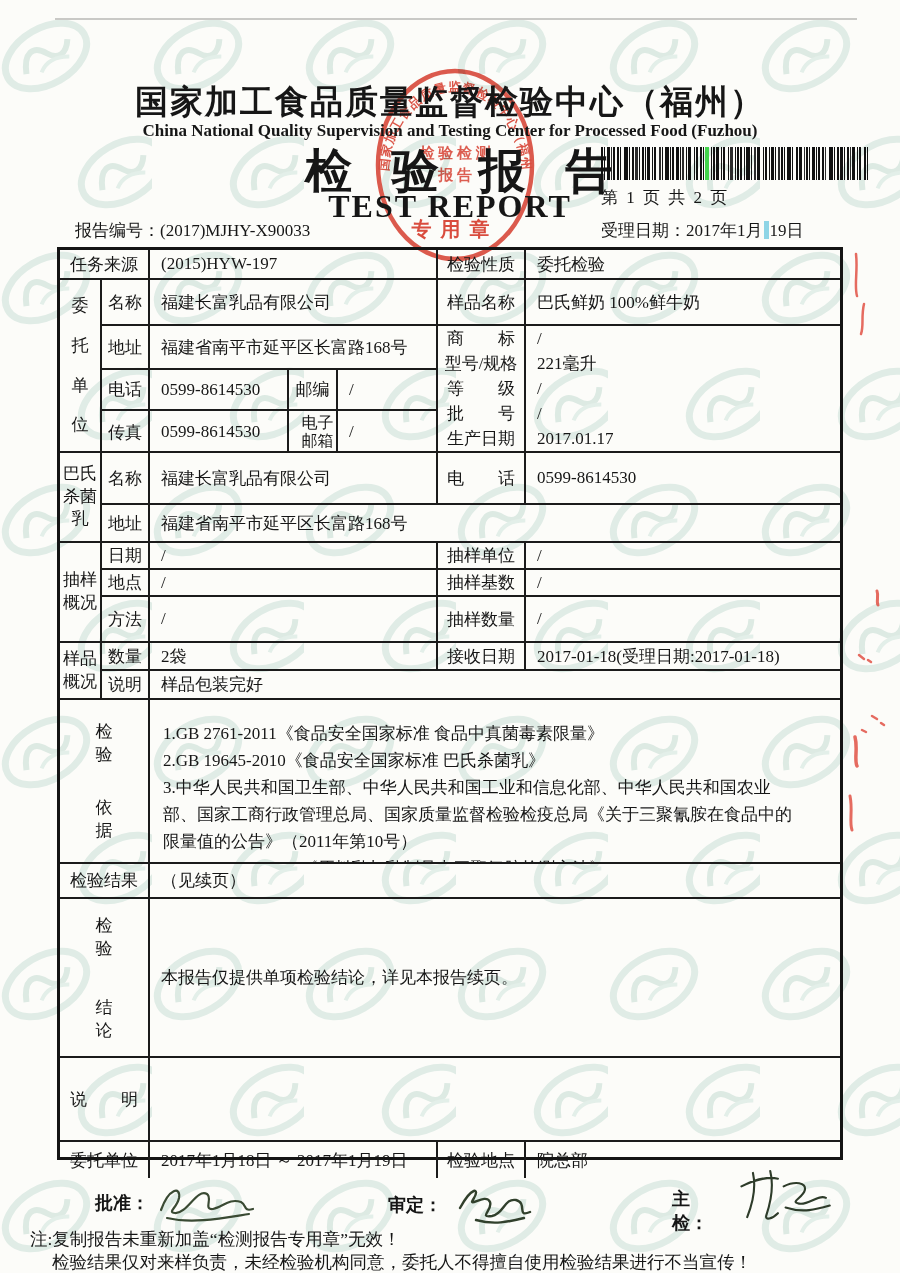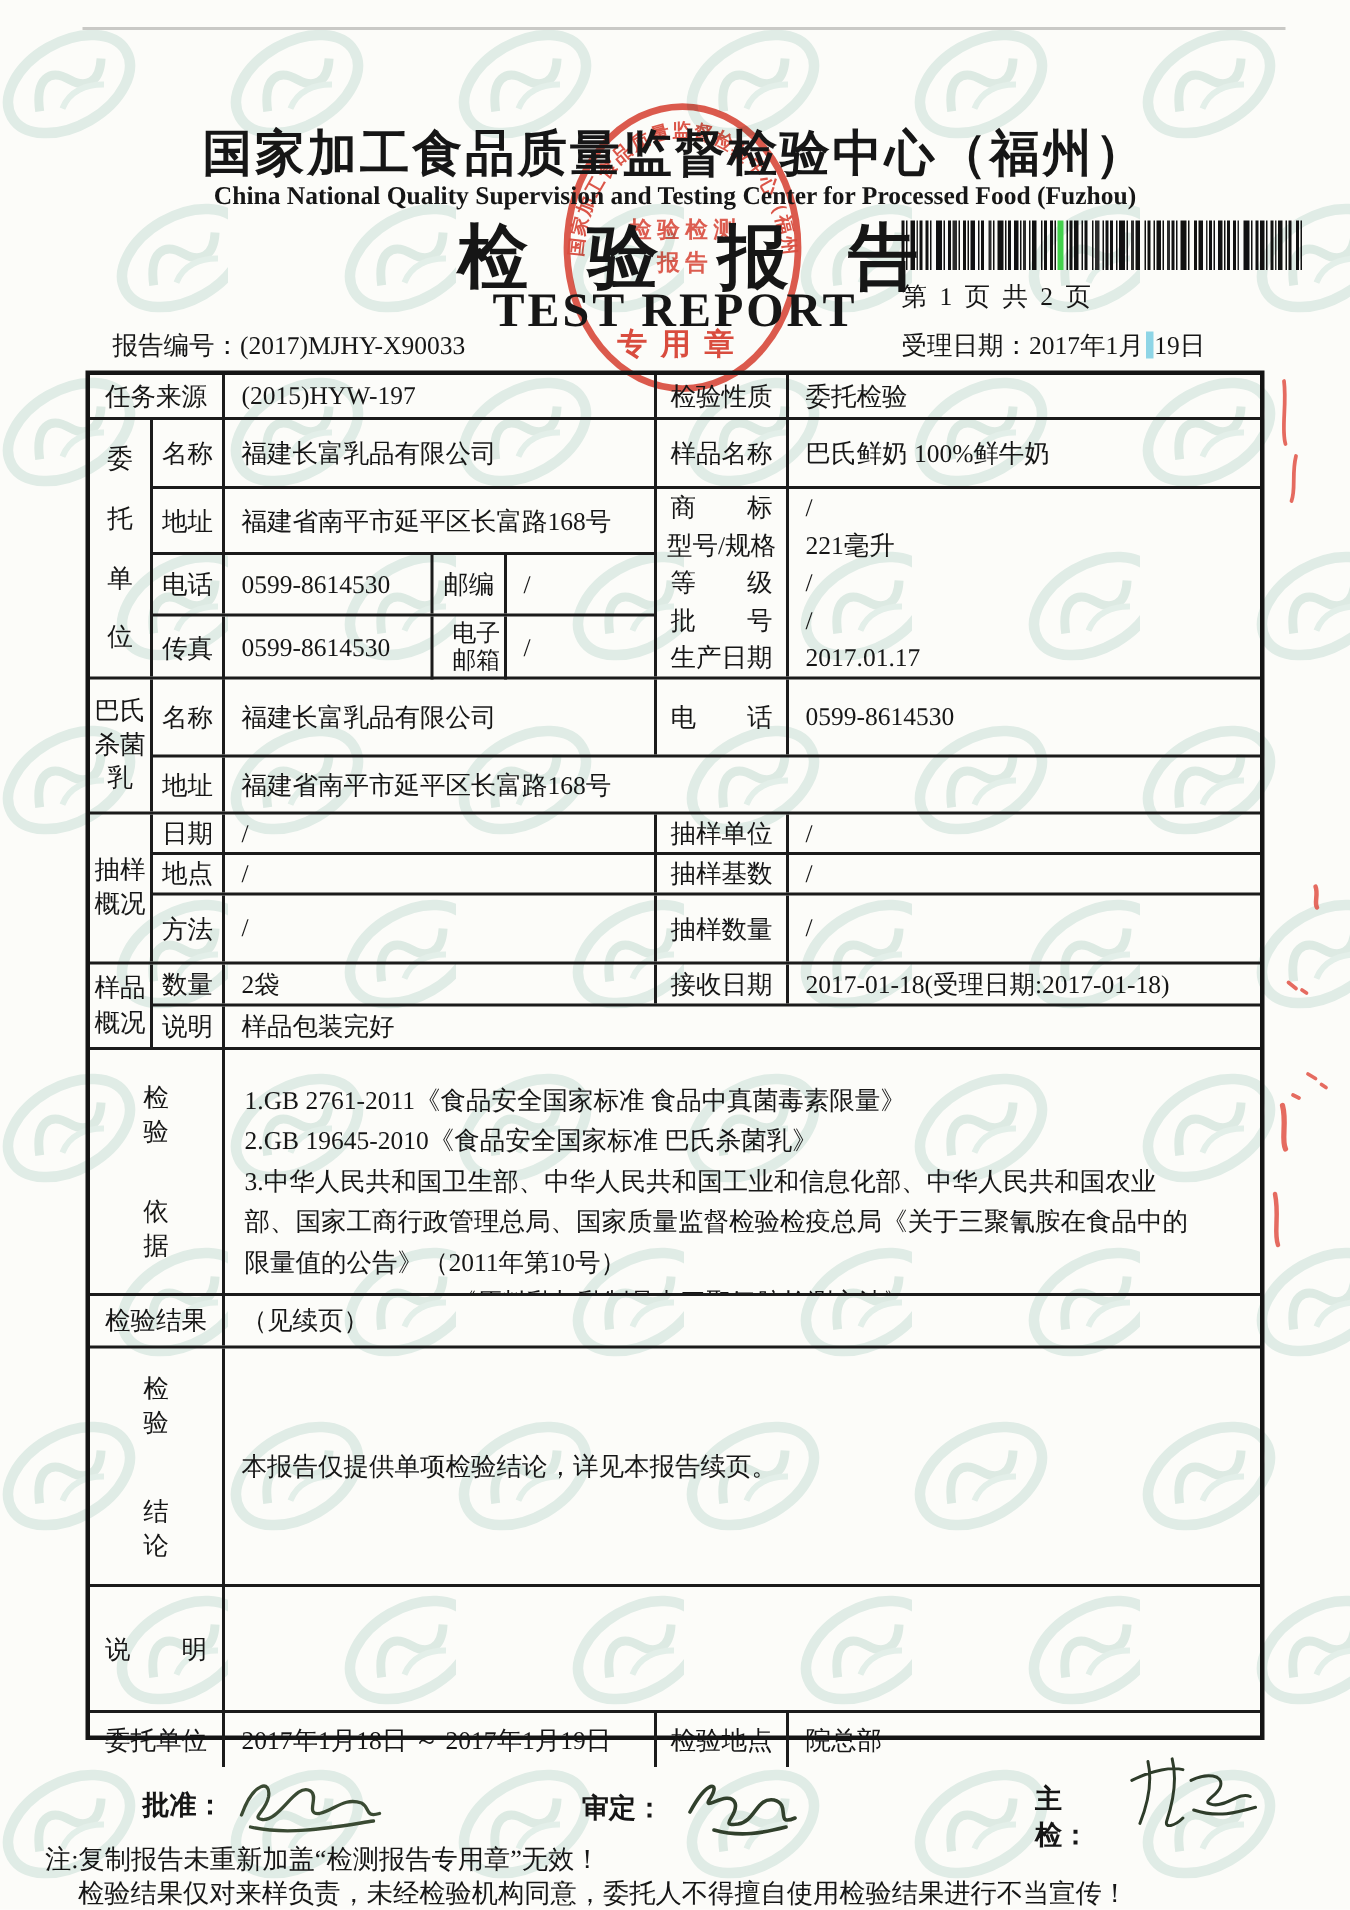--- a/index.html
+++ b/index.html
@@ -345,21 +345,21 @@
       <svg width="120" height="46" viewBox="0 0 120 46">
         <path d="M8 30 C16 8 28 6 26 18 C24 28 14 32 22 33 C34 34 44 8 54 14 C60 18 50 30 60 29 C70 27 76 18 88 22 C94 25 90 32 100 29 M14 38 C40 44 70 38 96 34" fill="none" stroke="#3a4a33" stroke-width="2.2" stroke-linecap="round"></path>
       </svg>
     </div>
     <div class="siggroup" style="left:331px;top:14px">
       <span>审定：</span>
       <svg width="100" height="46" viewBox="0 0 100 46">
         <path d="M14 26 C26 4 34 6 28 16 C20 28 40 10 44 20 C47 28 32 36 46 34 C58 32 58 16 70 18 C82 21 70 36 84 30 M30 38 C48 43 62 40 78 36" fill="none" stroke="#31402c" stroke-width="2.4" stroke-linecap="round"></path>
       </svg>
     </div>
-    <div class="siggroup" style="left:633px;top:-4px">
+    <div class="siggroup" style="left:615px;top:-4px">
       <span style="position:relative;top:16px">主检：</span>
       <svg width="120" height="62" viewBox="0 0 120 62">
         <path d="M26 8 C30 26 24 44 20 54 M14 22 C30 14 44 12 52 14 M44 6 C48 22 44 40 40 52 C38 58 46 56 52 50 M58 22 C70 16 82 18 80 26 C78 34 64 38 74 40 C84 42 94 30 102 34 M60 44 C78 50 92 46 106 42" fill="none" stroke="#2e3c2a" stroke-width="2.2" stroke-linecap="round"></path>
       </svg>
     </div>
   </div>
 
   <div class="abs foot1">注:复制报告未重新加盖“检测报告专用章”无效！</div>
   <div class="abs foot2">检验结果仅对来样负责，未经检验机构同意，委托人不得擅自使用检验结果进行不当宣传！</div>
 </div>

